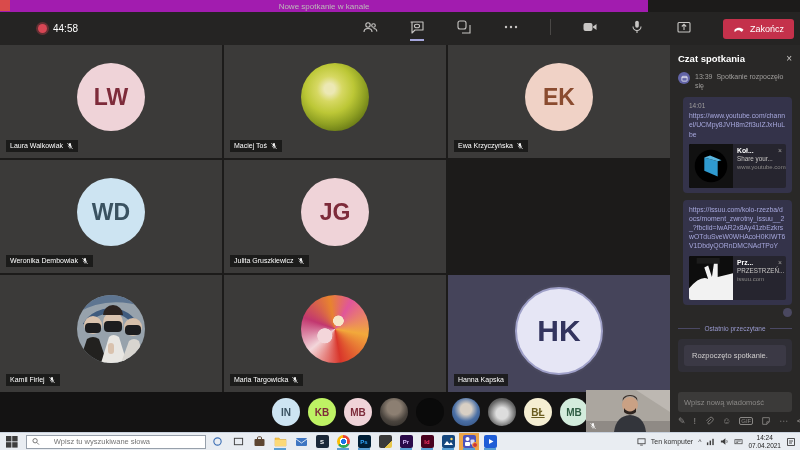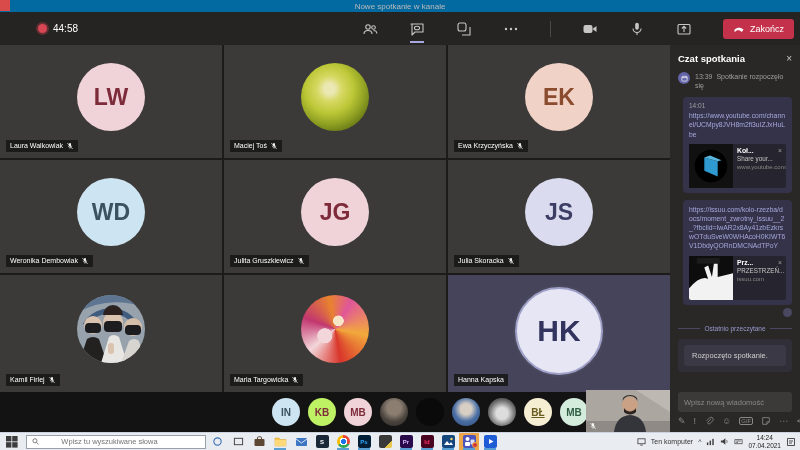--- a/index.html
+++ b/index.html
@@ -1,26 +1,26 @@
 <!DOCTYPE html>
 <html><head>
 <meta charset="utf-8">
 <style>
 html,body{margin:0;padding:0}
 #app{position:relative;width:800px;height:450px;background:#1c1b1a;font-family:"Liberation Sans",sans-serif;overflow:hidden}
 
-.titlebar{position:absolute;left:0;top:0;width:800px;height:12px;background:#0369a1;display:flex;align-items:center;justify-content:center}
+.titlebar{position:absolute;left:0;top:0;width:648px;height:12px;background:#a21caf;display:flex;align-items:center;justify-content:center}
 .titlebar .t{font-size:8px;color:#bdbbb9}
 .appicon{position:absolute;left:0;top:0;width:10px;height:11px;background:#d94b4b}
 
 .toolbar{position:absolute;left:0;top:12px;width:800px;height:33px;background:#252423;display:flex;align-items:center}
 .recwrap{display:flex;align-items:center;gap:6px;margin-left:38px}
 .recdot{width:9px;height:9px;border-radius:50%;background:#d74654;box-shadow:0 0 0 2px rgba(215,70,84,.35)}
 .timer{color:#fff;font-size:10px}
-.tbright{margin-left:auto;display:flex;align-items:center;gap:31px;margin-right:6px}
+.tbright{margin-left:auto;display:flex;align-items:flex-start;gap:31px;margin-right:6px}
 .tbic{width:16px;height:16px;color:#c8c6c4;position:relative}
 .tbic svg{width:16px;height:16px;display:block}
 .tbic.sel::after{content:"";position:absolute;left:1px;right:1px;bottom:-6px;height:2px;background:#a6a7dc}
 .tbdiv{width:1px;height:16px;background:#4a4846}
 .endbtn{display:flex;align-items:center;gap:5px;background:#c4314b;color:#fff;font-size:9px;border:none;border-radius:3px;padding:4px 10px;font-family:inherit}
 .endbtn svg{width:12px;height:12px}
 
 .tile{position:absolute;background:#3b3a39;overflow:hidden}
 .av{border-radius:50%;display:flex;align-items:center;justify-content:center;font-weight:bold;position:absolute;left:50%;transform:translateX(-50%)}
 .av.std{width:68px;height:68px;top:18px;font-size:23px}
@@ -61,21 +61,21 @@
 .composebox::placeholder{color:#8a8886}
 .cicons{display:flex;align-items:center;gap:8px;margin-top:4px;color:#8a8886;font-size:9px}
 .cicons svg{width:10px;height:10px;display:block}
 .cic{line-height:1}
 .gif{font-size:6px;border:1px solid #8a8886;border-radius:2px;padding:0 1px}
 .send{margin-left:auto}
 
 .taskbar{position:absolute;left:0;top:432px;width:800px;height:18px;background:#e9edf2;border-top:1px solid #c9d2de;display:flex;align-items:center;box-sizing:border-box}
 .startbtn{width:12px;height:12px;margin:0 8px 0 6px}
 .startbtn svg{display:block}
-.searchbox{display:flex;align-items:center;gap:20px;background:#fff;border:1px solid #97a0ab;height:12px;width:168px;padding:0 5px}
+.searchbox{display:flex;align-items:center;gap:12px;background:#fff;border:1px solid #97a0ab;height:12px;width:168px;padding:0 5px}
 .searchbox input{border:none;outline:none;font-size:7.5px;width:100%;font-family:inherit;color:#4a4a4a;background:transparent}
 .tbapp{width:20px;height:17px;display:flex;align-items:center;justify-content:center;position:relative;margin-left:1px;flex:none}
 .tbapp.run::after{content:"";position:absolute;bottom:0;left:4px;right:4px;height:2px;background:#5a9fd4}
 .tbapp.active{background:#eda648}
 .sq{width:13px;height:13px;border-radius:2px;display:flex;align-items:center;justify-content:center;font-size:6px;font-weight:bold}
 .badge{position:absolute;right:1px;bottom:2px;width:6px;height:6px;border-radius:50%;background:#d13438;border:1px solid #eda648;box-sizing:border-box}
 .tray{margin-left:auto;display:flex;align-items:center;gap:5px;padding-right:4px;font-size:7px;color:#333}
 .tray svg{display:block}
 .clock{text-align:center;font-size:6.5px;line-height:1.15;color:#222}
 .chev{font-size:7px;color:#333}
@@ -194,31 +194,20 @@
           <rect x="4.6" y="1.5" width="2.8" height="5" rx="1.4" fill="currentColor"></rect>
           <path d="M3.4 5.4a2.6 2.6 0 0 0 5.2 0M6 8v2" stroke="currentColor" fill="none" stroke-width="0.9"></path>
           <line x1="2" y1="1.5" x2="10" y2="10.5" stroke="currentColor" stroke-width="1"></line>
         </svg>
     </div>
   </div>
   <div class="tile" style="left:0;top:160px;width:222px;height:113px">
     <div class="av std" style="background: rgb(205, 228, 242); color: rgb(58, 82, 97);">WD</div>
     <div class="nametag">
       <span>Weronika Dembowiak</span>
-      <svg class="micoff" viewBox="0 0 12 12">
-          <rect x="4.6" y="1.5" width="2.8" height="5" rx="1.4" fill="currentColor"></rect>
-          <path d="M3.4 5.4a2.6 2.6 0 0 0 5.2 0M6 8v2" stroke="currentColor" fill="none" stroke-width="0.9"></path>
-          <line x1="2" y1="1.5" x2="10" y2="10.5" stroke="currentColor" stroke-width="1"></line>
-        </svg>
-    </div>
-  </div>
-  <div class="tile" style="left:448px;top:160px;width:222px;height:113px">
-    <div class="av std" style="background: rgb(218, 219, 239); color: rgb(61, 62, 102);">JS</div>
-    <div class="nametag">
-      <span>Julia Skoracka</span>
       <svg class="micoff" viewBox="0 0 12 12">
           <rect x="4.6" y="1.5" width="2.8" height="5" rx="1.4" fill="currentColor"></rect>
           <path d="M3.4 5.4a2.6 2.6 0 0 0 5.2 0M6 8v2" stroke="currentColor" fill="none" stroke-width="0.9"></path>
           <line x1="2" y1="1.5" x2="10" y2="10.5" stroke="currentColor" stroke-width="1"></line>
         </svg>
     </div>
   </div>
 
   <div class="tile" style="left:0;top:275px;width:222px;height:117px">
     <div class="av std" style="top:20px;overflow:hidden">

